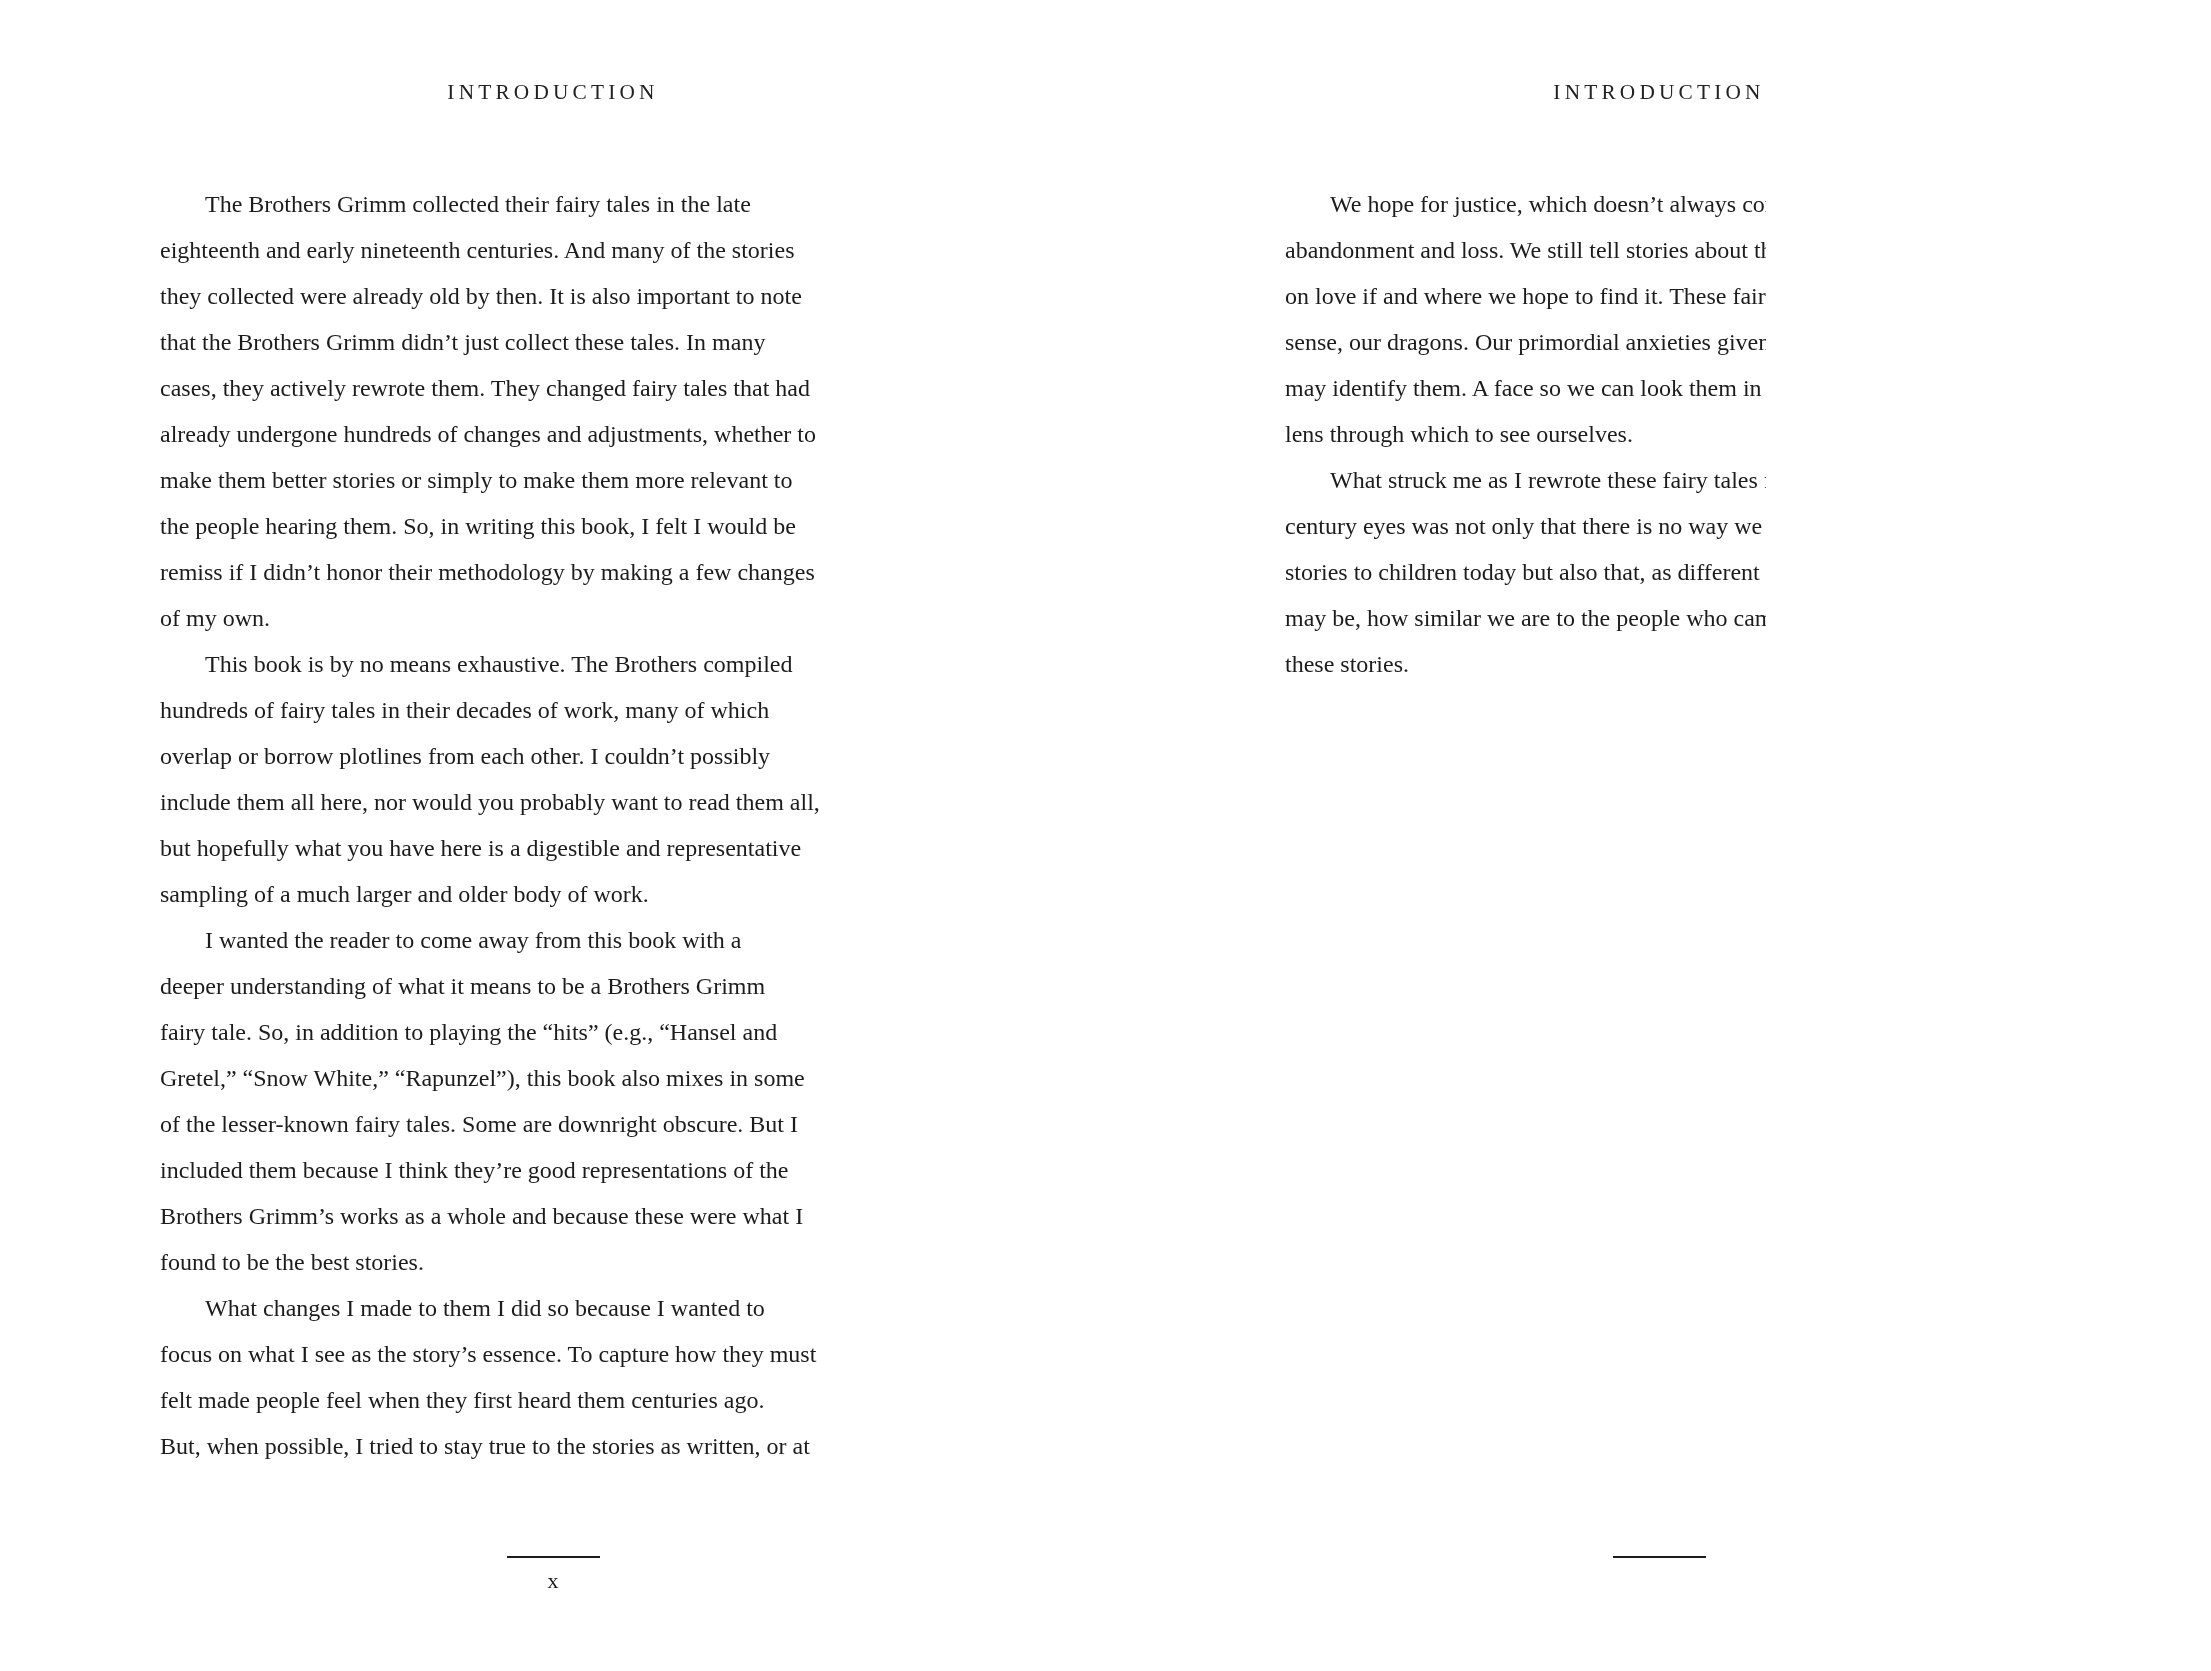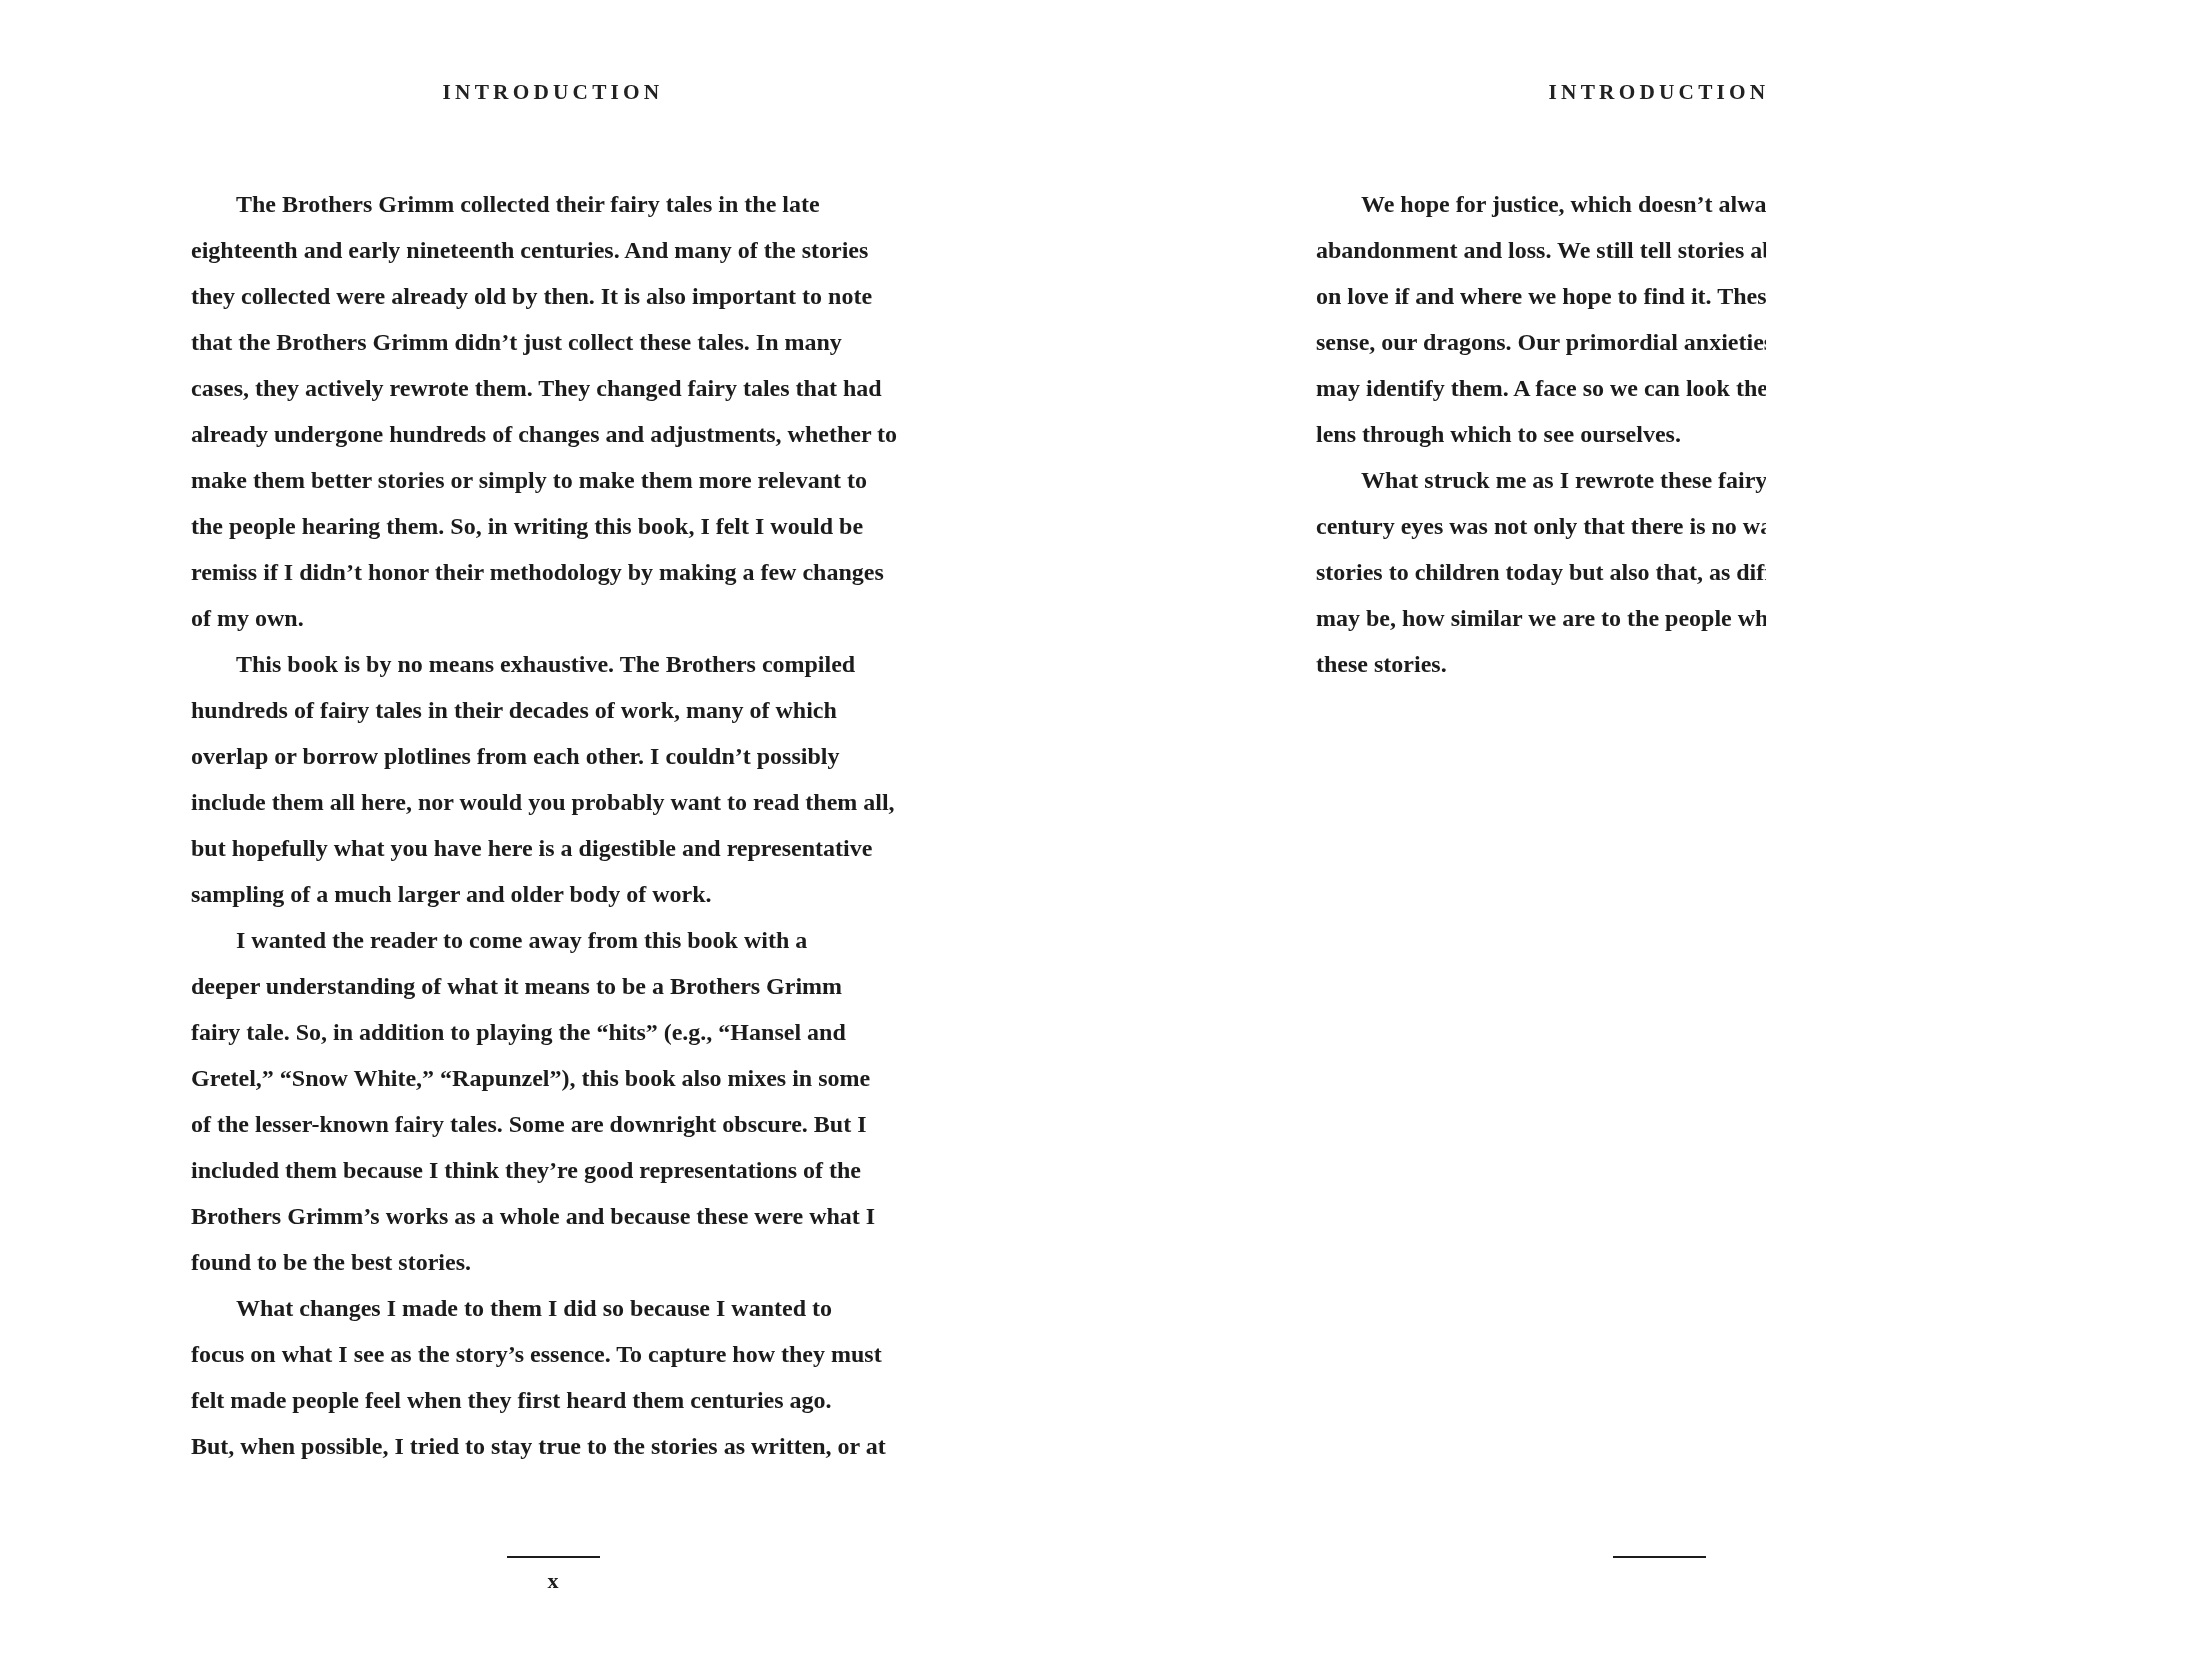--- a/index.html
+++ b/index.html
@@ -2,41 +2,41 @@
 <html style="font-size:15px"><head>
 <meta charset="utf-8">
 <style>
   html, body { margin: 0; padding: 0; }
   body {
     width: 2211px; height: 1671px;
     background: #ffffff;
     font-family: "Liberation Serif", serif;
     color: #1c1c1c;
   }
-  .spread { position: relative; width: 1766px; height: 1671px; background: #86efac; overflow: hidden; font-weight: bold; }
+  .spread { position: relative; width: 1766px; height: 1671px; background: #86efac; overflow: hidden; }
   .page { position: absolute; top: 0; width: 1106px; height: 1671px; background: #ffffff; }
   .page.left  { left: 0; }
   .page.right { left: 1106px; }
 
   .running-head {
     position: absolute; top: 80px; left: 0; width: 100%;
     text-align: center;
     font-size: 21.3px; letter-spacing: 4.2px;
     color: #222222;
   }
 
   .body-text {
     position: absolute; top: 181px;
     font-size: 24px; line-height: 46px;
     width: 872px;
   }
   .page.left  .body-text { left: 160px; }
   .page.right .body-text { left: 179px; }
 
-  .para { white-space: pre-line; text-indent: 45px; margin-left: 31px; }
+  .para { white-space: pre-line; text-indent: 45px; }
   .para.no-indent { text-indent: 0; }
 
   .foot-rule {
     position: absolute; top: 1556px; left: 50%;
     width: 93px; height: 1.9px; margin-left: -46px;
     background: #1c1c1c;
   }
   .page-number {
     position: absolute; top: 1568px; left: 0; width: 100%;
     text-align: center; font-size: 22px;

